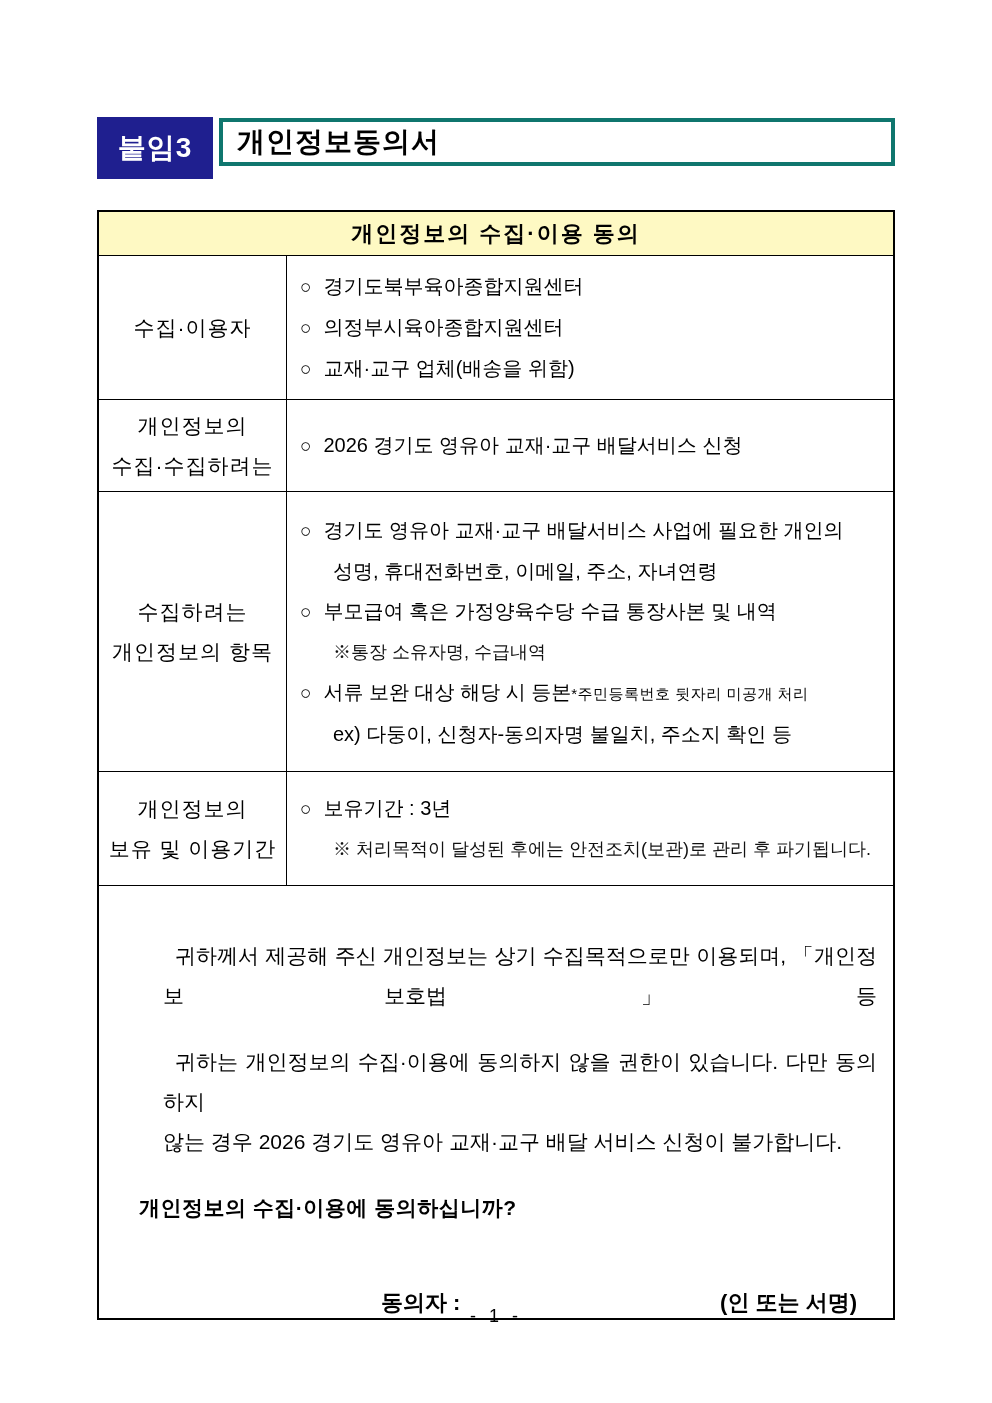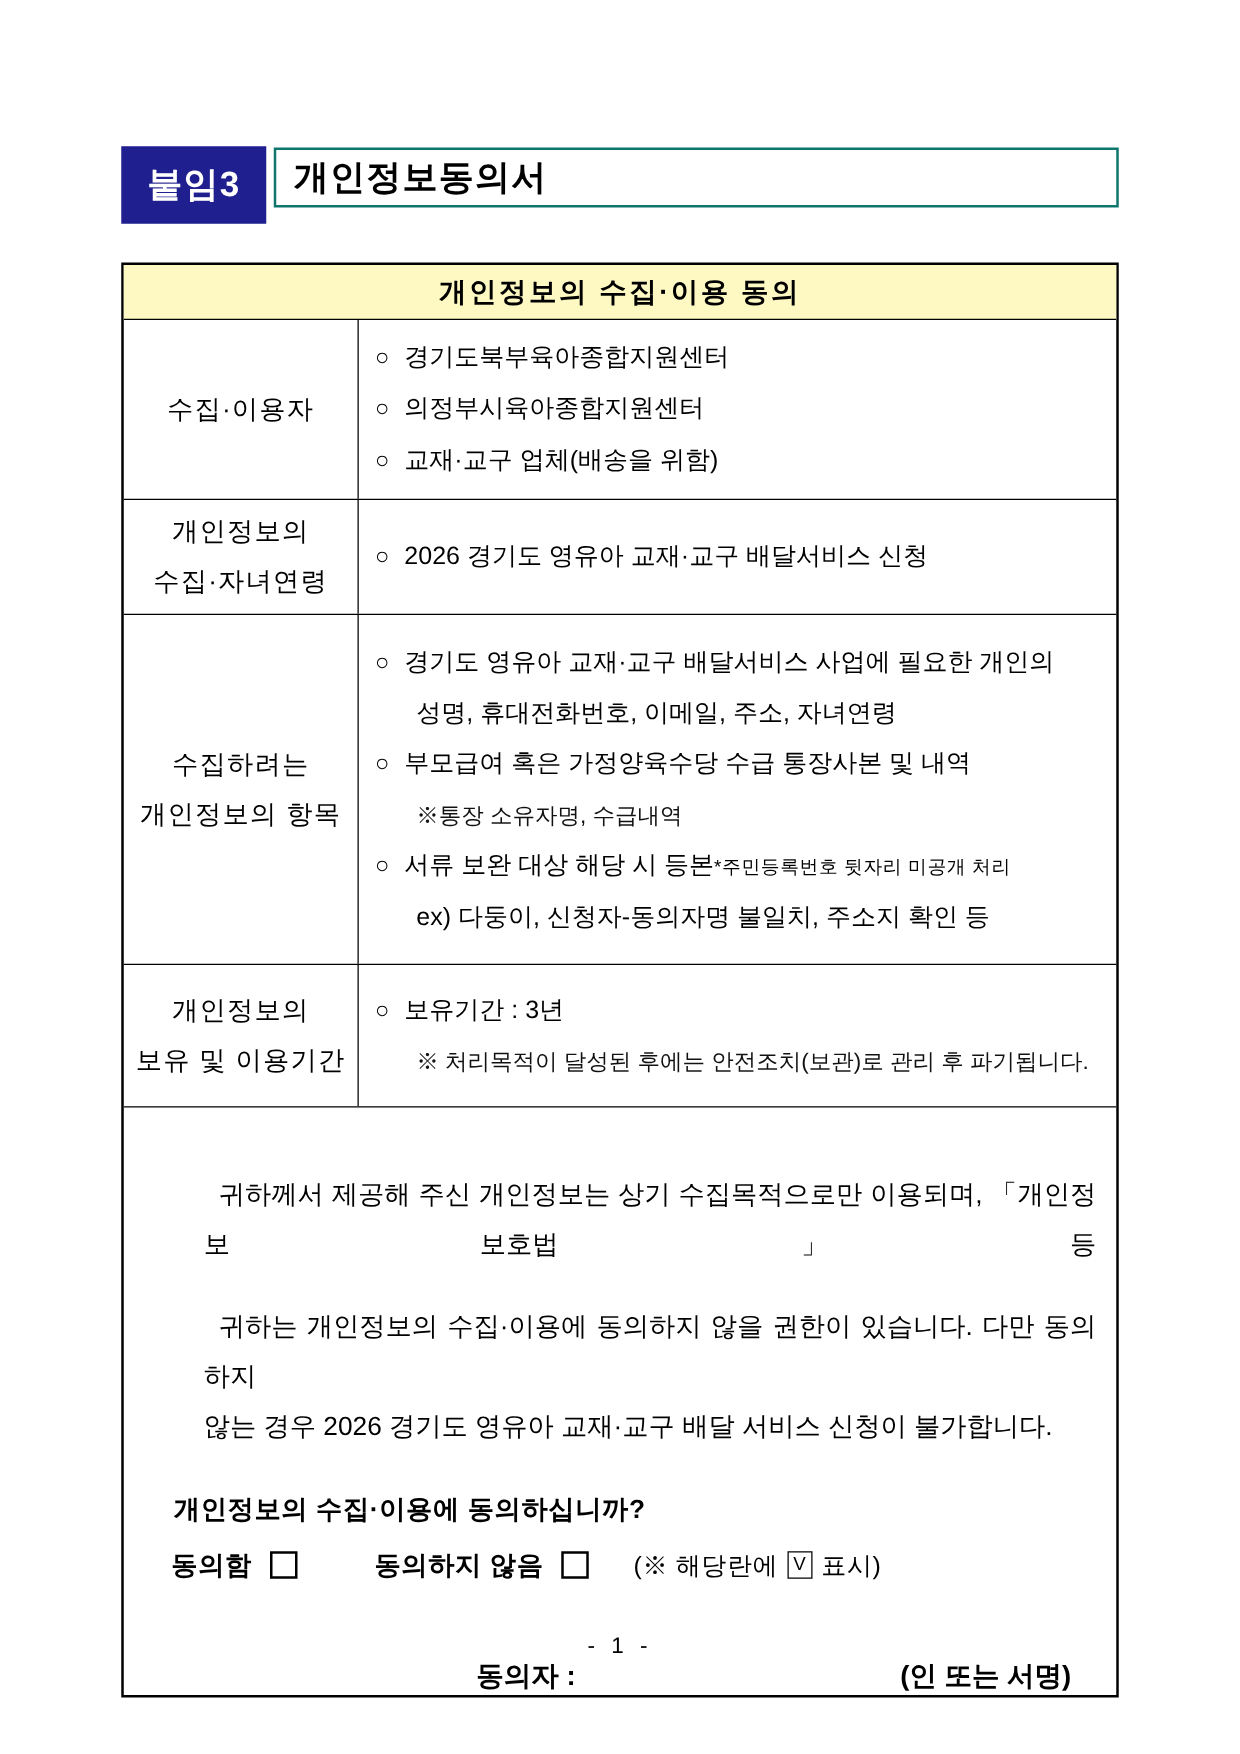--- a/index.html
+++ b/index.html
@@ -32,21 +32,21 @@
     align-items: center;
     justify-content: center;
     letter-spacing: 1px;
     flex-shrink: 0;
   }
   .title-box {
     flex: 1;
     margin-left: 6px;
     margin-top: 1px;
     height: 48px;
-    border: 2px solid #0f766e;
+    border: 4px solid #0f766e;
     display: flex;
     align-items: center;
     padding-left: 14px;
     font-size: 28px;
     font-weight: bold;
     letter-spacing: 1px;
   }
   
   .consent-table {
     position: absolute;
@@ -202,21 +202,21 @@
         <div class="bline">
           <span class="bullet">○</span>
           <span>교재·교구 업체(배송을 위함)</span>
         </div>
       </div>
     </div>
 
     <div class="t-row row-purpose">
       <div class="t-label">
         <span>개인정보의</span>
-        <span>수집·자녀연령</span>
+        <span>수집·수집하려는</span>
       </div>
       <div class="t-content">
         <div class="bline">
           <span class="bullet">○</span>
           <span>2026 경기도 영유아 교재·교구 배달서비스 신청</span>
         </div>
       </div>
     </div>
 
     <div class="t-row row-items">
@@ -262,33 +262,20 @@
       <div class="para">
         <div class="pline1">귀하께서 제공해 주신 개인정보는 상기 수집목적으로만 이용되며, 「개인정보 보호법」등</div>
       </div>
       <div class="para">
         <div class="pline1">귀하는 개인정보의 수집·이용에 동의하지 않을 권한이 있습니다. 다만 동의하지</div>
         <div class="pline2">않는 경우 2026 경기도 영유아 교재·교구 배달 서비스 신청이 불가합니다.</div>
       </div>
 
       <div class="question">개인정보의 수집·이용에 동의하십니까?</div>
 
-      <div class="consent-line">
-        <span>동의함</span>
-        <span class="checkbox"></span>
-        <span class="gap-lg"></span>
-        <span>동의하지 않음</span>
-        <span class="checkbox"></span>
-        <span class="gap-md"></span>
-        <span class="check-note">
-          <span>(※ 해당란에</span>
-          <span class="vbox">V</span>
-          <span>표시)</span>
-        </span>
-      </div>
 
       <div class="sign-line">
         <span class="sign-label">동의자 :</span>
         <span class="sign-note">(인 또는 서명)</span>
       </div>
     </div>
 
   </div>
 
   <div class="page-footer">- 1 -</div>

